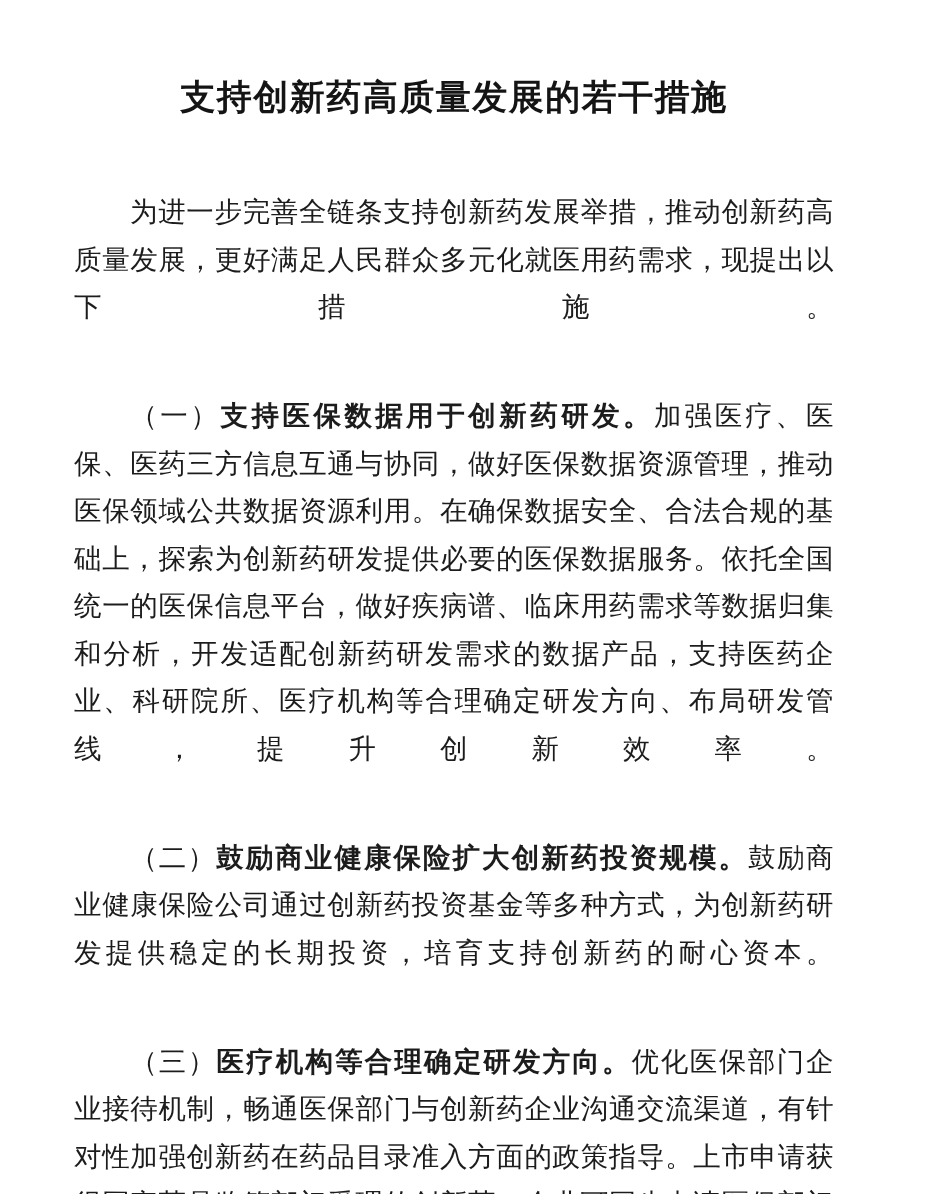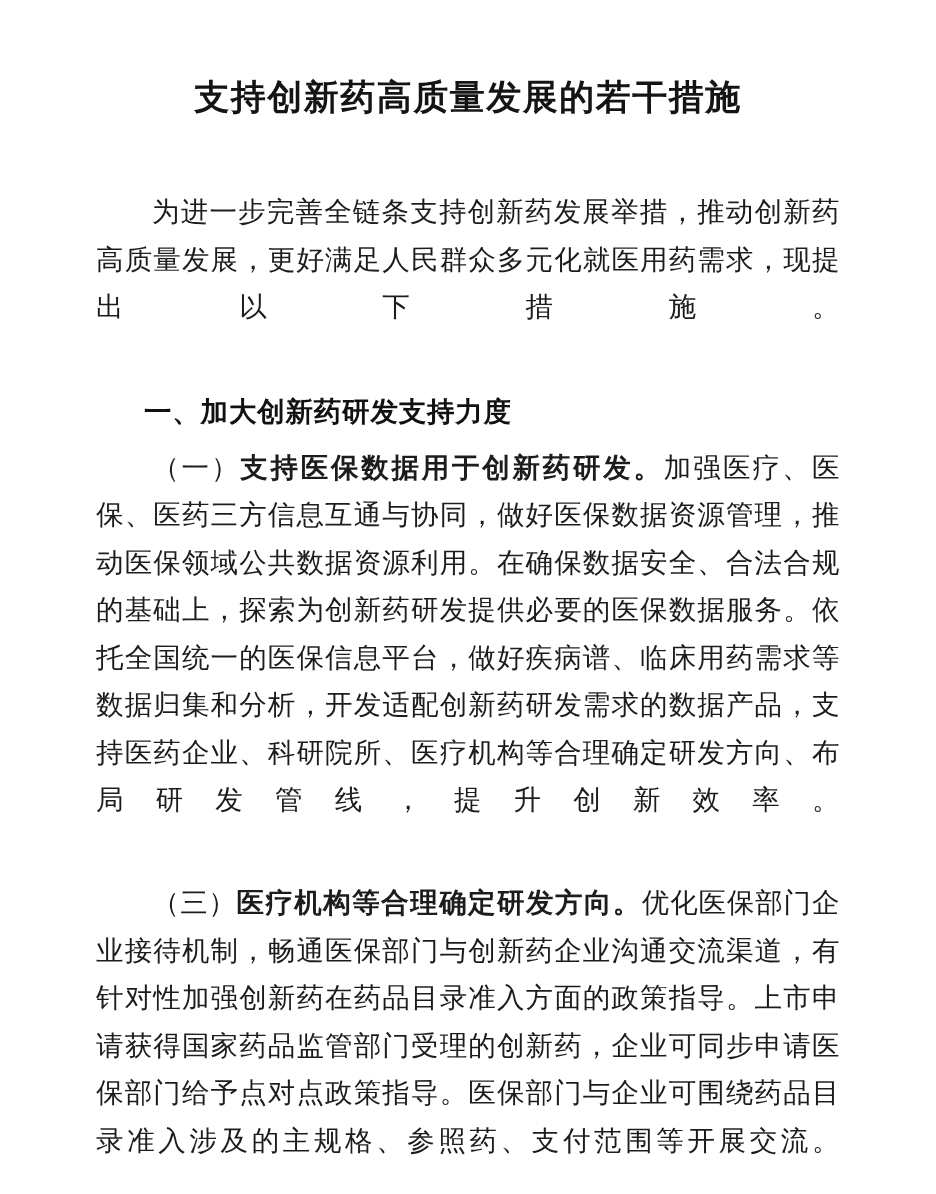--- a/index.html
+++ b/index.html
@@ -14,21 +14,21 @@
     font-family: "DejaVu Serif", "Liberation Serif", serif;
     color: #1a1a1a;
     -webkit-font-smoothing: antialiased;
   }
 
   .page {
     position: relative;
     width: 936px;
     height: 1194px;
     box-sizing: border-box;
-    padding: 0 88px 0 88px;
+    padding: 0 88px 0 60px;
     background: #ffffff;
   }
 
   
   .doc-title {
     margin: 0;
     padding-top: 72px;
     text-align: center;
     font-family: "DejaVu Sans", "Liberation Sans", sans-serif;
     font-weight: bold;
@@ -38,21 +38,21 @@
     color: #141414;
     white-space: nowrap;
   }
 
   
   .body-block {
     margin-top: 66px;
   }
 
   p.para {
-    margin: 8px;
+    margin: 14px;
     font-family: "DejaVu Serif", "Liberation Serif", serif;
     font-size: 27.5px;
     line-height: 47.5px;
     text-align: justify;
     text-justify: inter-character;
     text-indent: 56px;
     letter-spacing: 0.6px;
     color: #1c1c1c;
   }
 
@@ -96,21 +96,21 @@
 <body>
 
 <div class="page">
 
   <h1 class="doc-title">支持创新药高质量发展的若干措施</h1>
 
   <div class="body-block">
 
     <p class="para">为进一步完善全链条支持创新药发展举措，推动创新药高质量发展，更好满足人民群众多元化就医用药需求，现提出以下措施。</p>
 
-    <h2 class="section-heading">一、加大创新药研发支持力度</h2>
 
     <p class="para"><span class="num">（一）</span><span class="lead">支持医保数据用于创新药研发。</span><span>加强医疗、医保、医药三方信息互通与协同，做好医保数据资源管理，推动医保领域公共数据资源利用。在确保数据安全、合法合规的基础上，探索为创新药研发提供必要的医保数据服务。依托全国统一的医保信息平台，做好疾病谱、临床用药需求等数据归集和分析，开发适配创新药研发需求的数据产品，支持医药企业、科研院所、医疗机构等合理确定研发方向、布局研发管线，提升创新效率。</span></p>
 
+    <p class="para"><span class="num">（二）</span><span class="lead">鼓励商业健康保险扩大创新药投资规模。</span><span>鼓励商业健康保险公司通过创新药投资基金等多种方式，为创新药研发提供稳定的长期投资，培育支持创新药的耐心资本。</span></p>
 
     <p class="para"><span class="num">（三）</span><span class="lead">医疗机构等合理确定研发方向。</span><span>优化医保部门企业接待机制，畅通医保部门与创新药企业沟通交流渠道，有针对性加强创新药在药品目录准入方面的政策指导。上市申请获得国家药品监管部门受理的创新药，企业可同步申请医保部门给予点对点政策指导。医保部门与企业可围绕药品目录准入涉及的主规格、参照药、支付范围等开展交流。</span></p>
 
   </div>
 </div>
 
 </body></html>

